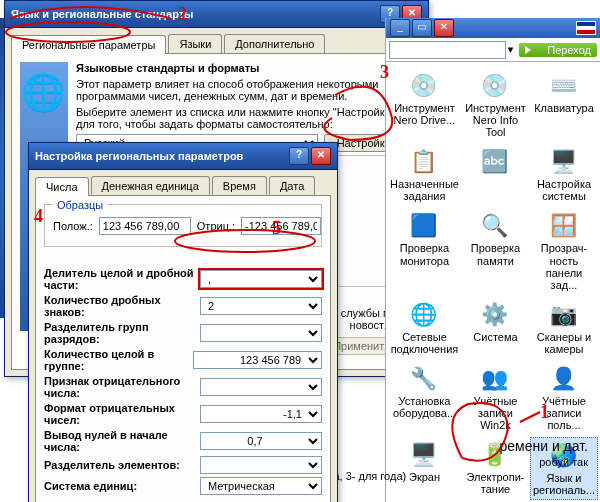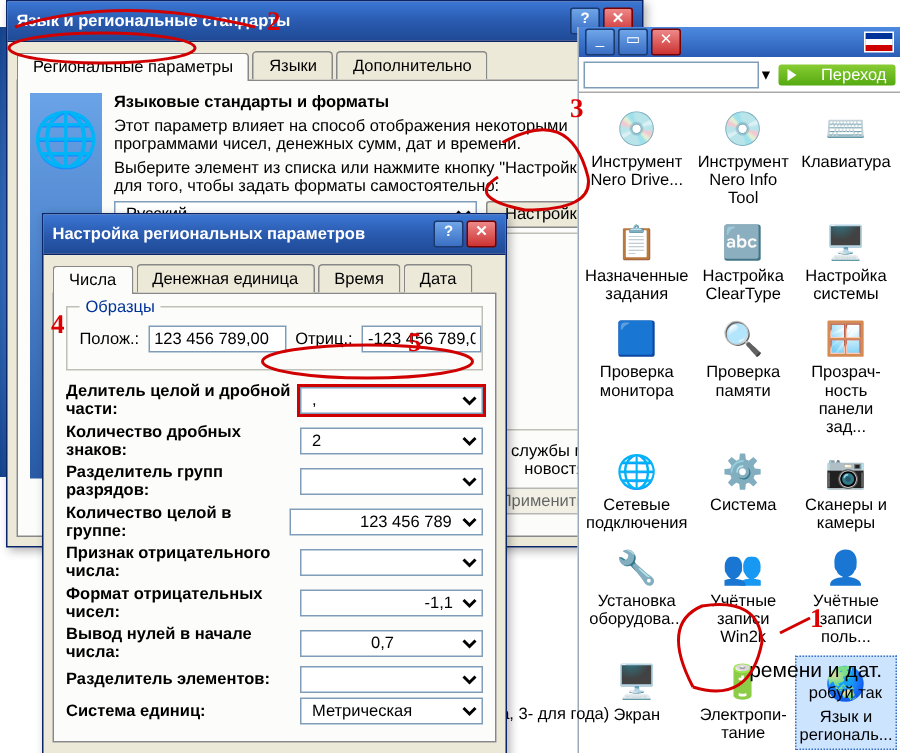--- a/index.html
+++ b/index.html
@@ -11,21 +11,21 @@
 .titlebar .tb-title { flex: 1; }
 .tb-btn { width: 20px; height: 18px; background: linear-gradient(#6fa5e8,#3a6fc4); border: 1px solid #1a3a70; border-radius: 2px; margin-left: 2px; text-align: center; line-height: 14px; color:#fff; font-size:10px; cursor: pointer; }
 .tb-close { background: linear-gradient(#e88,#c33); border-color:#700; }
 
 .tabs { display: flex; padding: 6px 6px 0 6px; gap: 2px; }
 .tab { padding: 3px 10px; background: #ece9d8; border: 1px solid #888; border-bottom: none; border-radius: 3px 3px 0 0; cursor: pointer; }
 .tab.active { background: #fcfcfa; position: relative; top: 1px; }
 
 .pane { background: #fcfcfa; border: 1px solid #888; margin: 0 6px 6px 6px; padding: 8px; }
 
-.fieldset { border: 1px solid #c0c0b8; padding: 8px; margin-bottom: 8px; }
+.fieldset { border: 1px solid #c0c0b8; padding: 8px; margin-bottom: 20px; }
 .fieldset .legend { position: relative; top: -14px; background: #fcfcfa; padding: 0 4px; display: inline-block; color:#003399; }
 .fieldset .body { margin-top: -8px; }
 
 .row { display: flex; align-items: center; margin: 3px 0; gap: 6px; }
 .row label { width: 150px; font-weight: bold; }
 select, input[type=text] { border: 1px solid #7f9db9; background: #fff; height: 18px; padding: 1px 3px; font-size: 11px; }
 .btn { background: #ece9d8; border: 1px solid #888; border-radius: 2px; padding: 2px 12px; cursor: pointer; }
 .bot-btns { display:flex; gap:6px; justify-content:flex-end; padding:6px 10px; }
 
 
@@ -199,21 +199,20 @@
       <div class="cp-item">
         <span class="ico">⌨️</span>
         <span>Клавиатура</span>
       </div>
       <div class="cp-item">
         <span class="ico">📋</span>
         <span>Назначенные задания</span>
       </div>
       <div class="cp-item">
         <span class="ico">🔤</span>
-        <span>Настройка ClearType</span>
       </div>
       <div class="cp-item">
         <span class="ico">🖥️</span>
         <span>Настройка системы</span>
       </div>
       <div class="cp-item">
         <span class="ico">🟦</span>
         <span>Проверка монитора</span>
       </div>
       <div class="cp-item">

